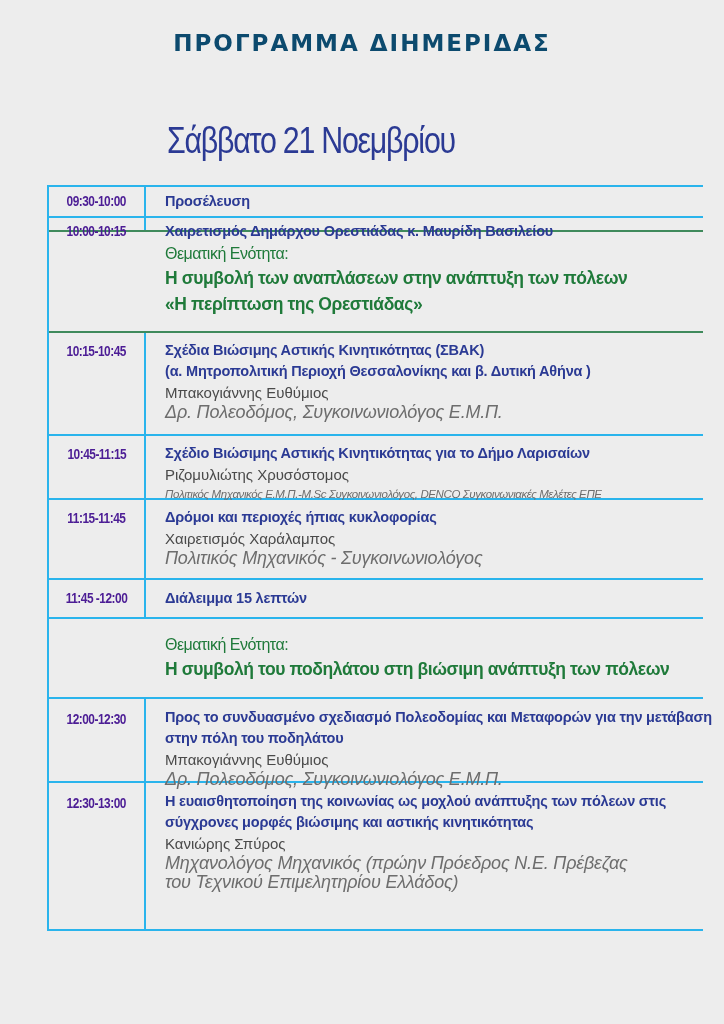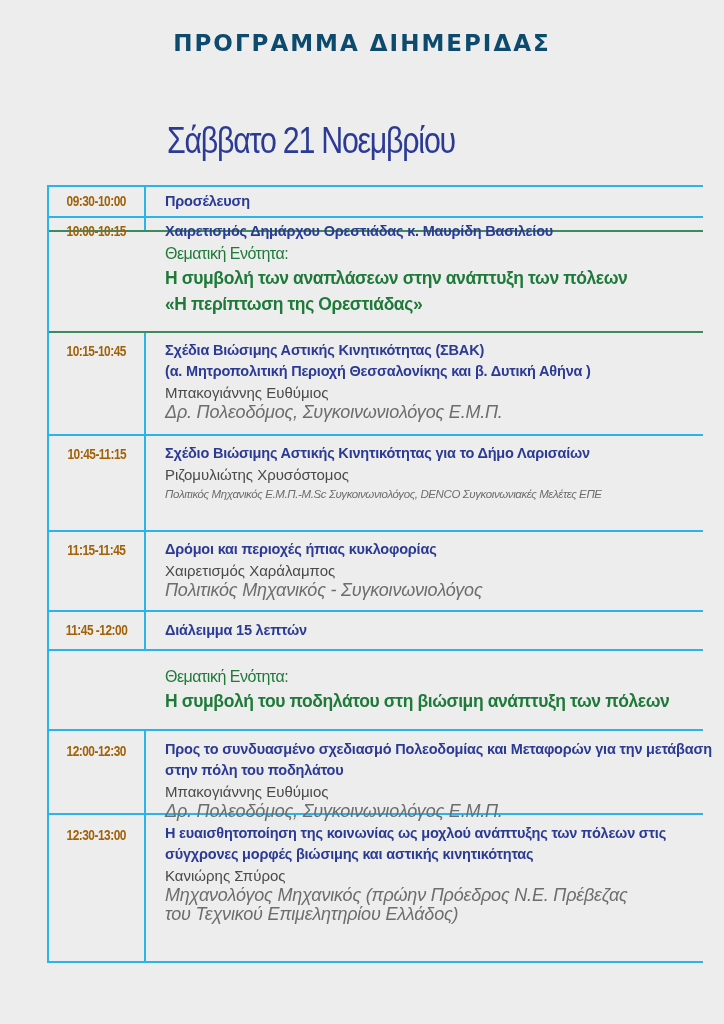--- a/index.html
+++ b/index.html
@@ -55,21 +55,21 @@
       border-bottom: 2px solid #2ab4ec;
     }
     .time {
       width: 97px;
       flex: 0 0 97px;
       border-right: 2px solid #2ab4ec;
       box-sizing: border-box;
       font-family: "Liberation Sans", sans-serif;
       font-weight: bold;
       font-size: 14.5px;
-      color: #a16207;
+      color: #4c1d95;
       text-align: center;
       transform-origin: center;
       letter-spacing: -0.6px;
     }
     .time span {
       display: inline-block;
       transform: scaleX(0.82);
     }
     .time.empty { border-right: none; }
     .content {
@@ -147,21 +147,21 @@
   <div class="row green-top" style="height:103px;">
     <div class="time" style="padding-top:8px;line-height:20px;"><span>10:15-10:45</span></div>
     <div class="content" style="padding-top:7px;">
       <div class="talk-title">Σχέδια Βιώσιμης Αστικής Κινητικότητας (ΣΒΑΚ)</div>
       <div class="talk-title">(α. Μητροπολιτική Περιοχή Θεσσαλονίκης και β. Δυτική Αθήνα )</div>
       <div class="speaker">Μπακογιάννης Ευθύμιος</div>
       <div class="affil">Δρ. Πολεοδόμος, Συγκοινωνιολόγος Ε.Μ.Π.</div>
     </div>
   </div>
 
-  <div class="row" style="height:96px;">
+  <div class="row" style="height:64px;">
     <div class="time" style="padding-top:8px;line-height:20px;"><span>10:45-11:15</span></div>
     <div class="content" style="padding-top:7px;">
       <div class="talk-title">Σχέδιο Βιώσιμης Αστικής Κινητικότητας για το Δήμο Λαρισαίων</div>
       <div class="speaker">Ριζομυλιώτης Χρυσόστομος</div>
       <div class="affil" style="font-size:11.5px;letter-spacing:-0.4px;">Πολιτικός Μηχανικός Ε.Μ.Π.-M.Sc  Συγκοινωνιολόγος, DENCO Συγκοινωνιακές Μελέτες ΕΠΕ</div>
     </div>
   </div>
 
   <div class="row" style="height:80px;">
     <div class="time" style="padding-top:8px;line-height:20px;"><span>11:15-11:45</span></div>

